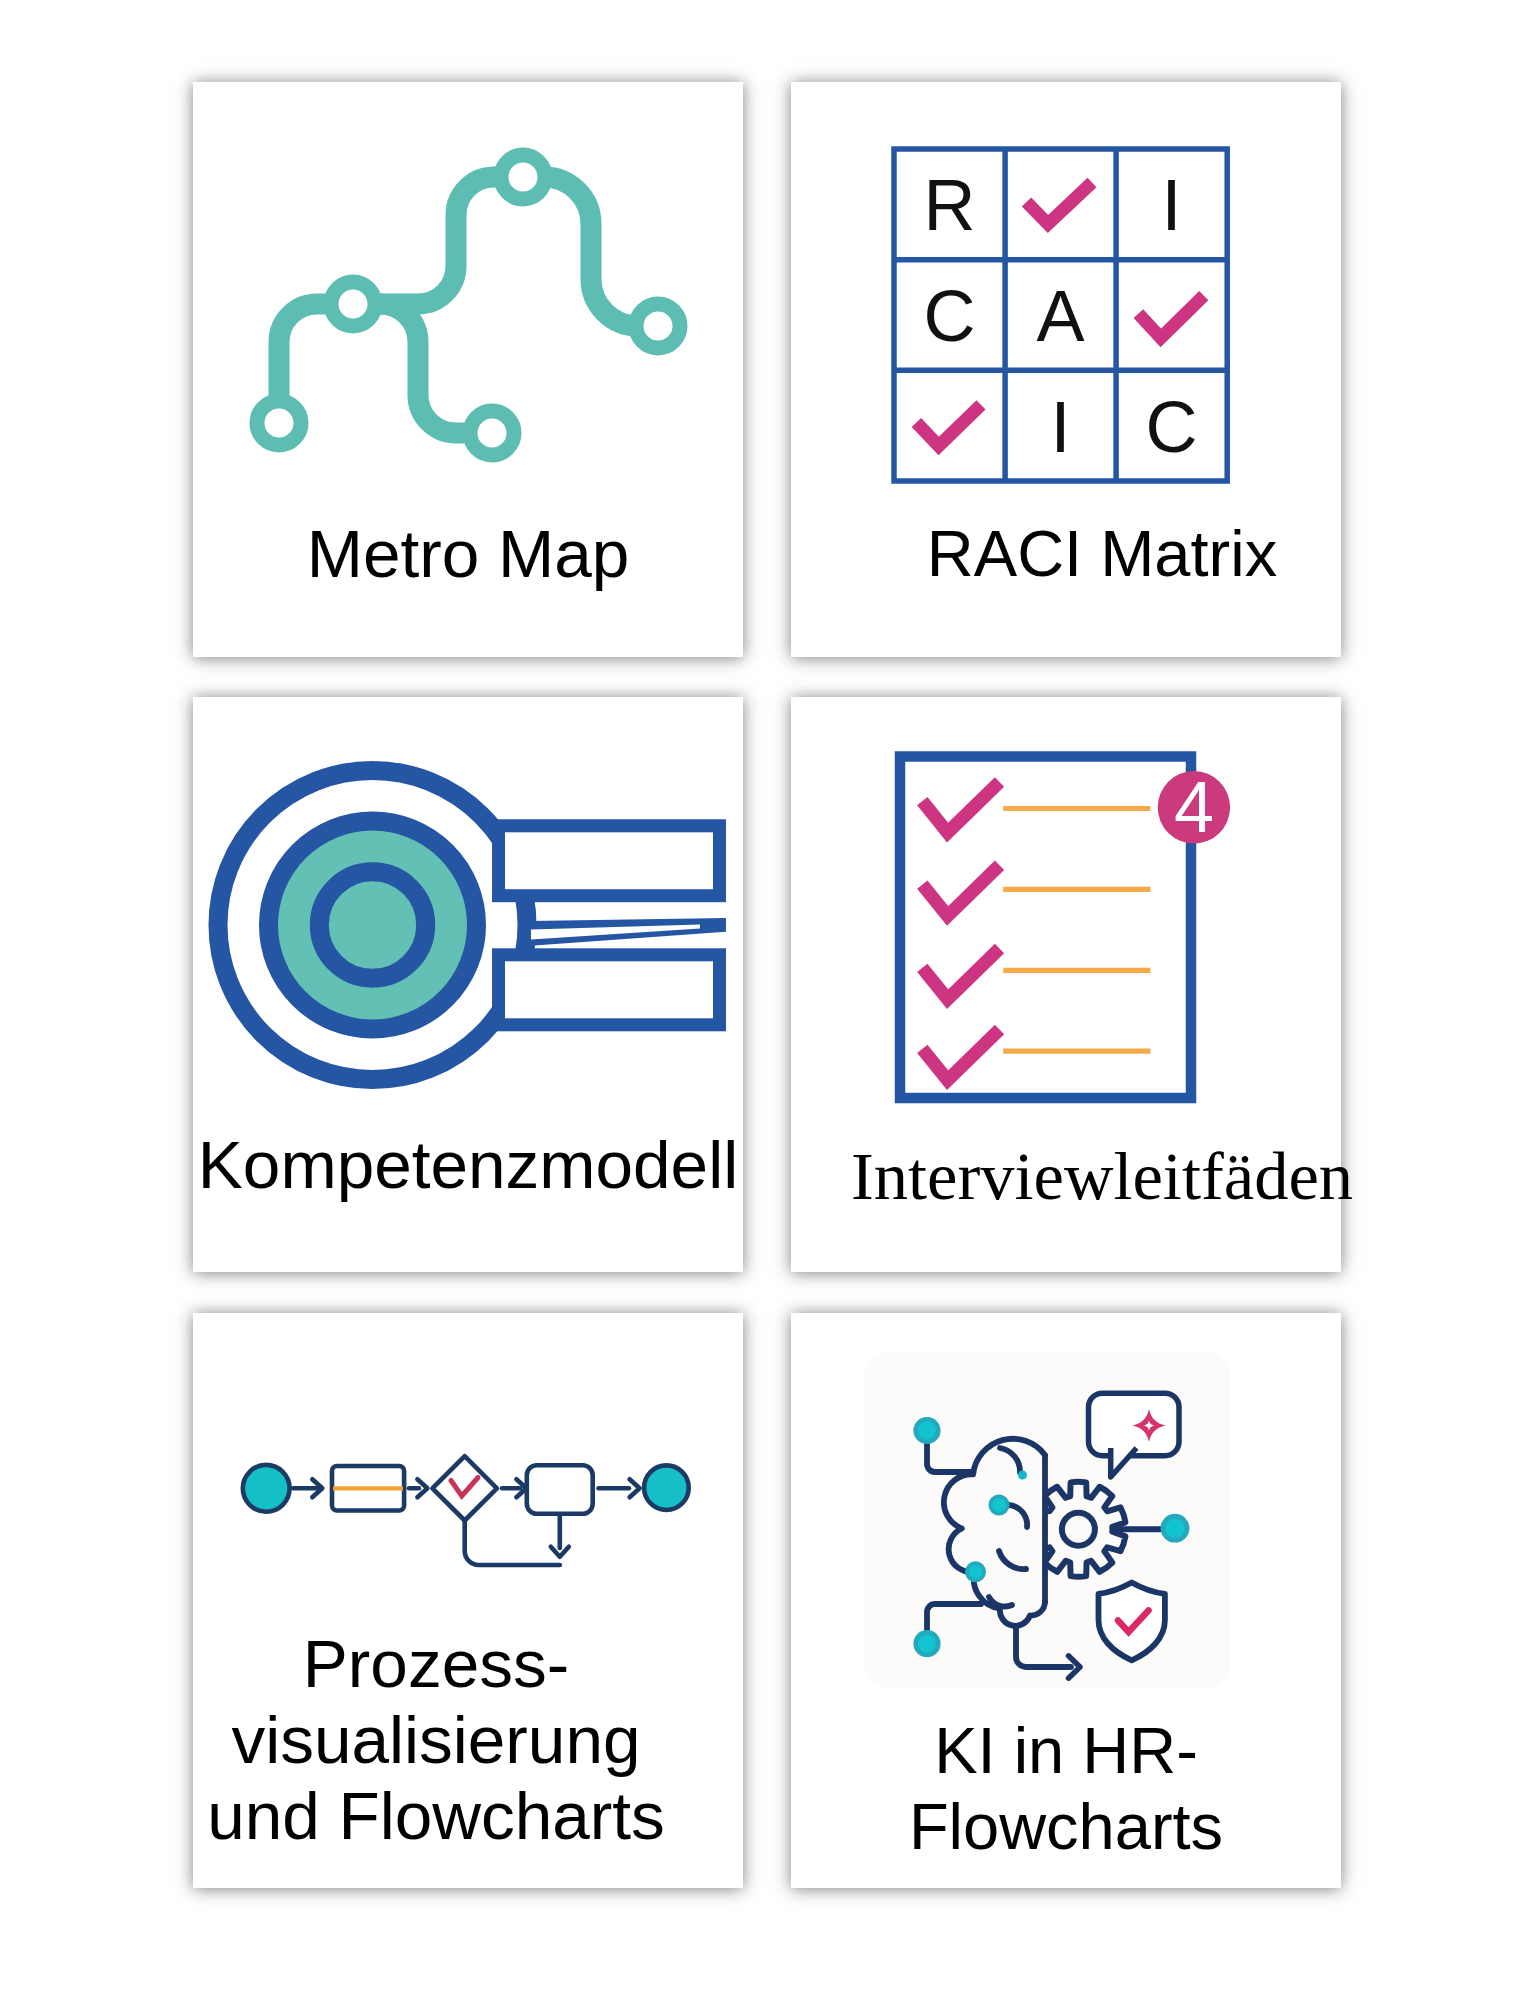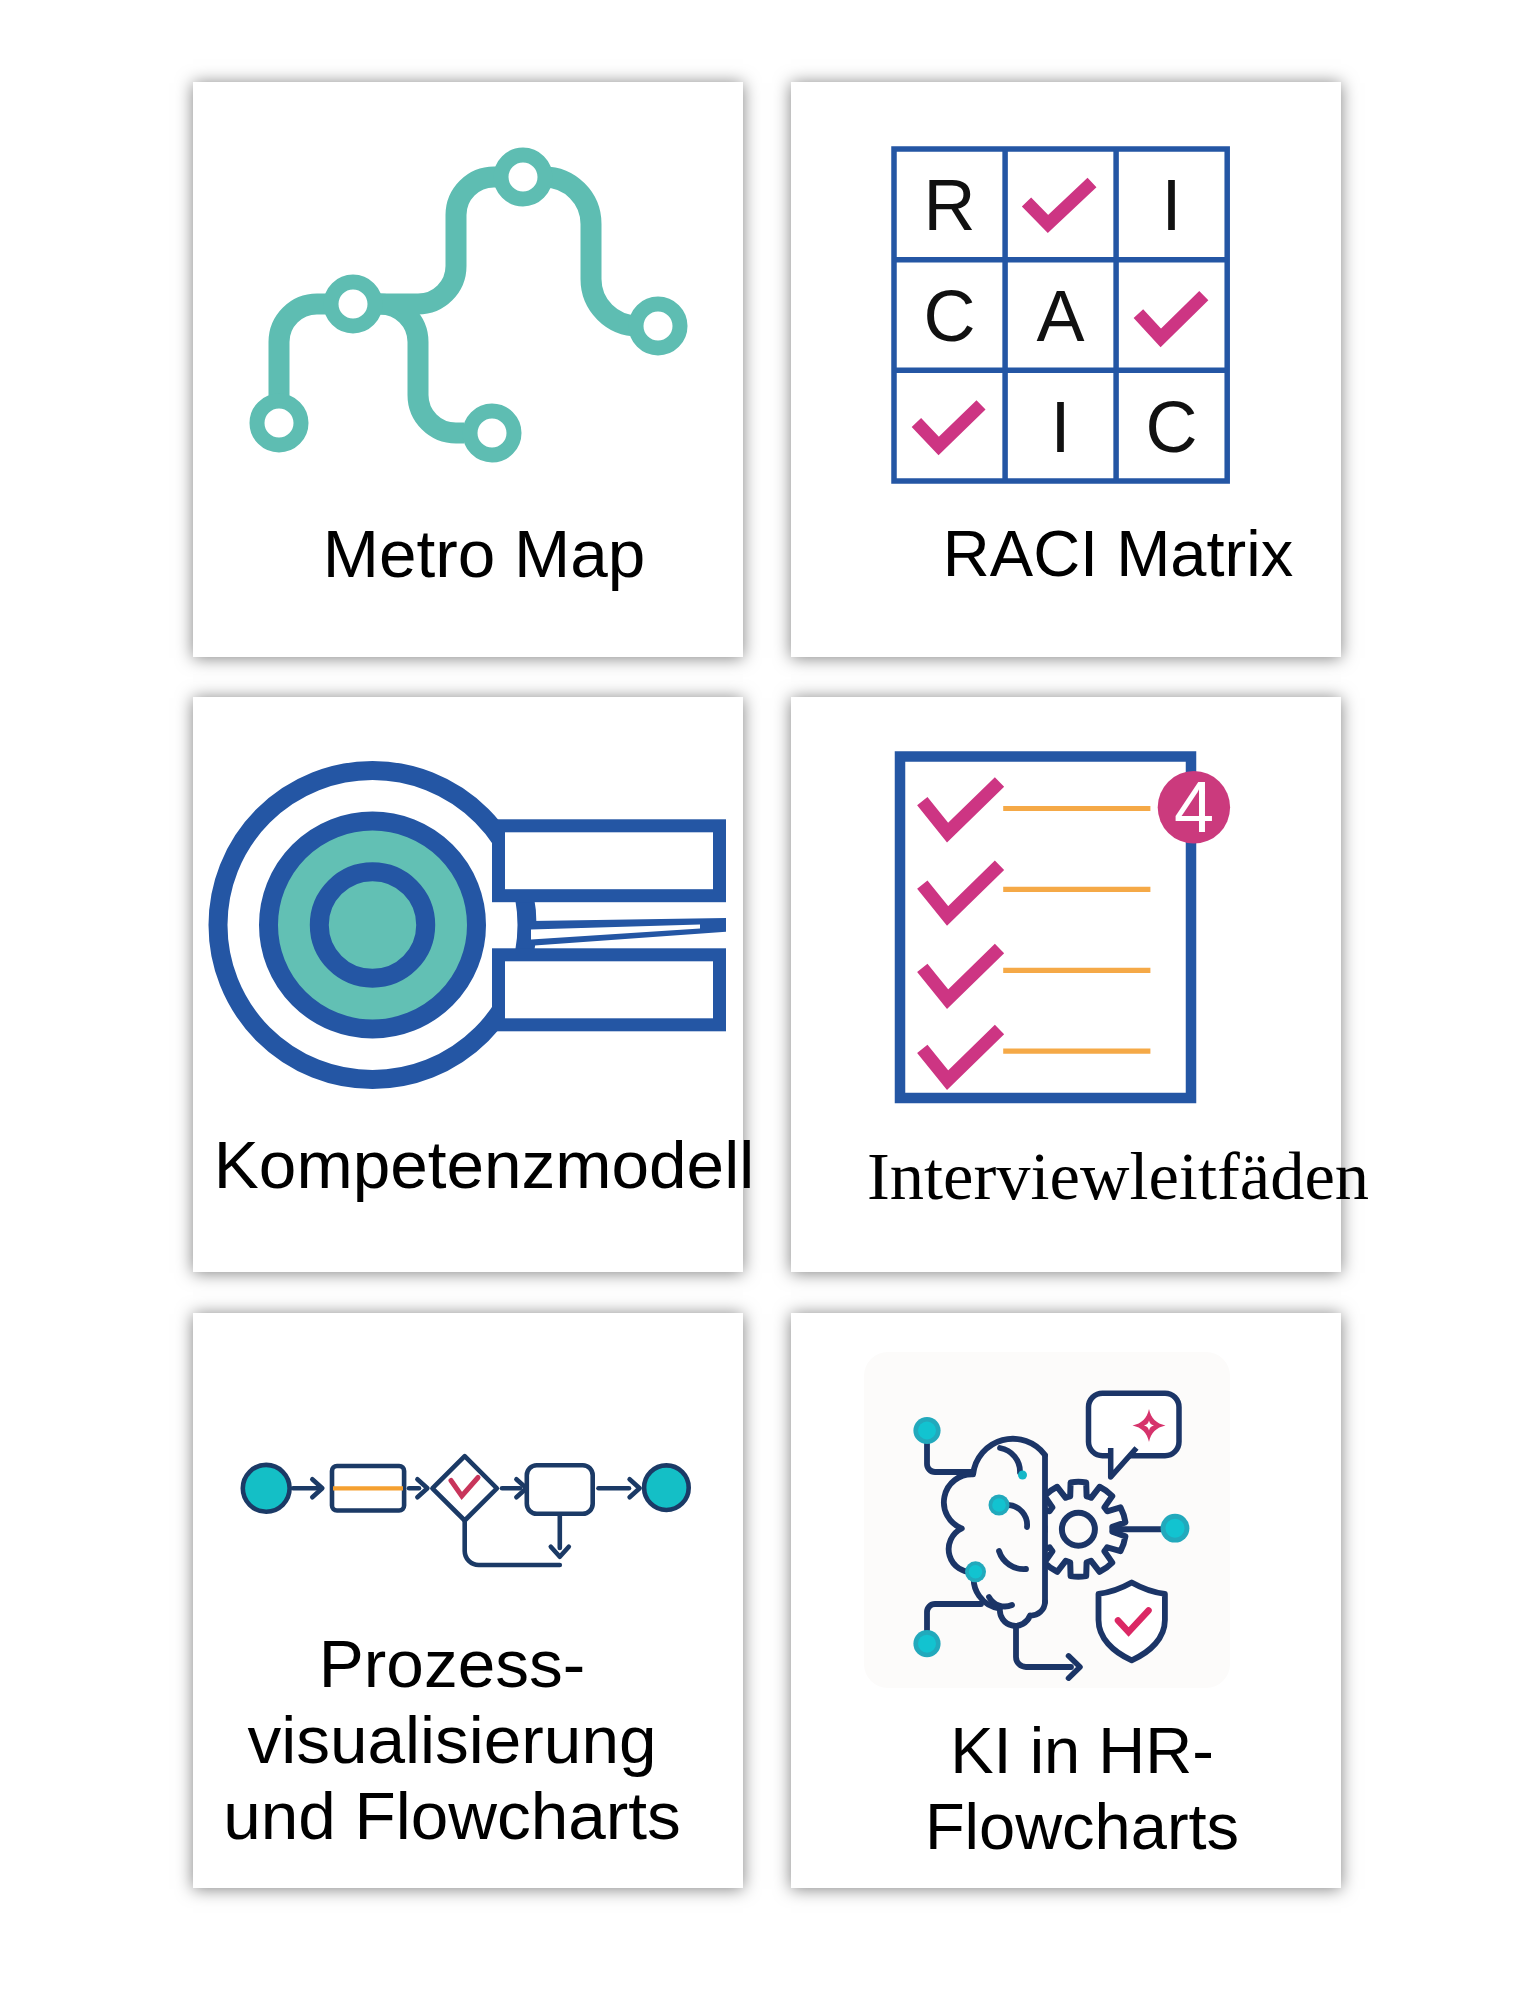--- a/index.html
+++ b/index.html
@@ -1,21 +1,21 @@
 <!DOCTYPE html>
 <html><head>
 <meta charset="utf-8">
 <style>
   html,body{margin:0;padding:0;background:#ffffff;}
   body{width:1532px;height:1998px;position:relative;overflow:hidden;
        font-family:"Liberation Sans", sans-serif;}
   .card{position:absolute;width:550px;height:575px;background:#ffffff;
         box-shadow:0 1px 16px rgba(0,0,0,0.50);}
   .label{position:absolute;text-align:center;color:#000;
-         font-size:65px;line-height:76px;letter-spacing:0px;white-space:pre;margin-left:16px;}
+         font-size:65px;line-height:76px;letter-spacing:0px;white-space:pre;}
   svg.ov{position:absolute;left:0;top:0;}
 </style>
 </head>
 <body>
   <div class="card" style="left:193px;top:82px;"></div>
   <div class="card" style="left:791px;top:82px;"></div>
   <div class="card" style="left:193px;top:697px;"></div>
   <div class="card" style="left:791px;top:697px;"></div>
   <div class="card" style="left:193px;top:1313px;"></div>
   <div class="card" style="left:791px;top:1313px;"></div>

